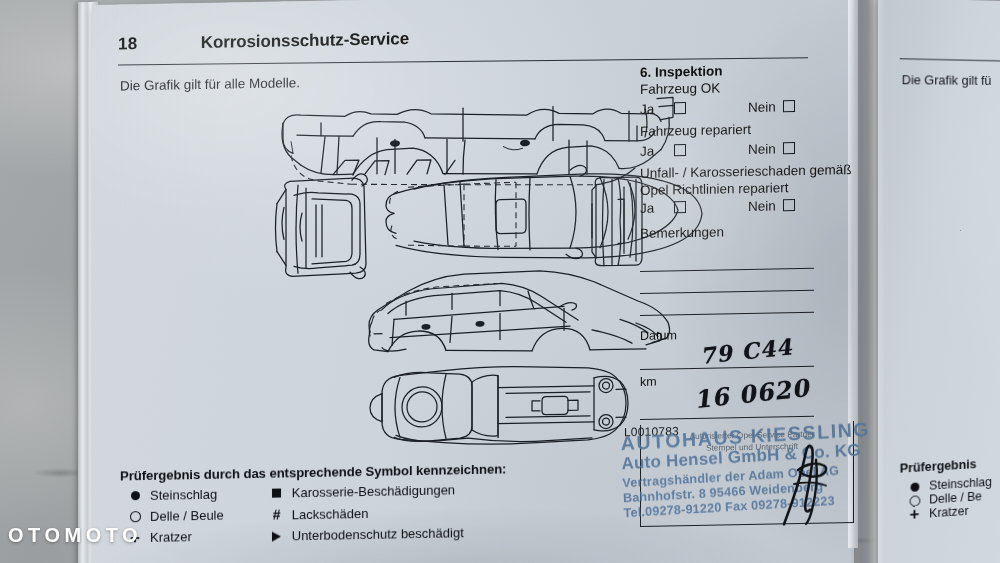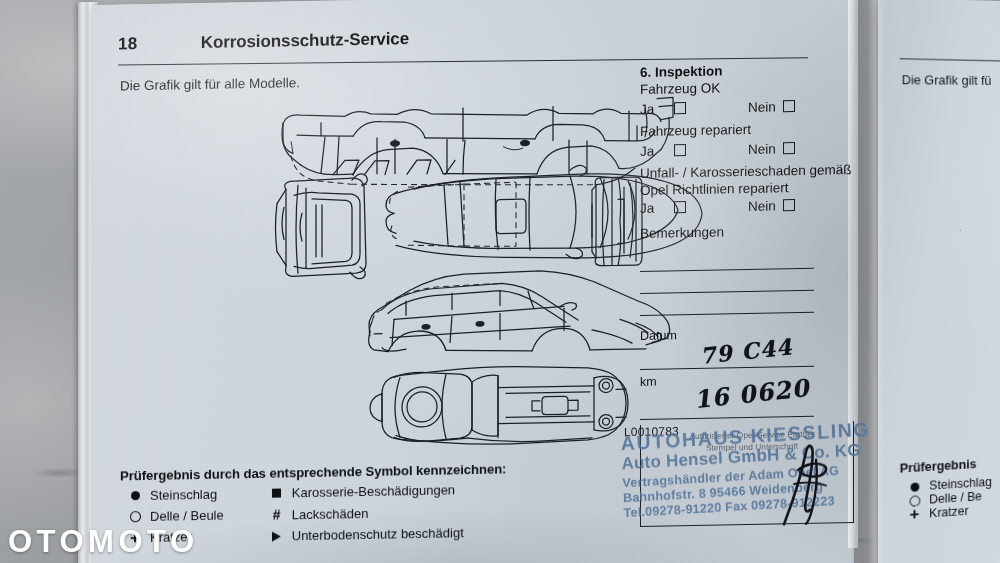--- a/index.html
+++ b/index.html
@@ -184,21 +184,21 @@
     position:absolute;left:14px;top:12px;width:762px;height:572px;
     transform:skewY(-1.05deg);pointer-events:none;
     background:
       radial-gradient(ellipse 320px 200px at 18% 14%, rgba(255,255,255,.22), transparent 70%),
       radial-gradient(ellipse 200px 160px at 78% 34%, rgba(255,255,255,.12), transparent 70%);
   }
 
   
   .wm{
     position:absolute;left:8px;top:524px;
-    font-size:31px;font-weight:bold;color:#fff;letter-spacing:4.5px;
+    font-size:20px;font-weight:bold;color:#fff;letter-spacing:4.5px;
     text-shadow:0 1px 3px rgba(0,0,0,.35);
   }
 </style>
 </head>
 <body>
 
 <div class="stage">
 
   <div class="bg"></div>
 

